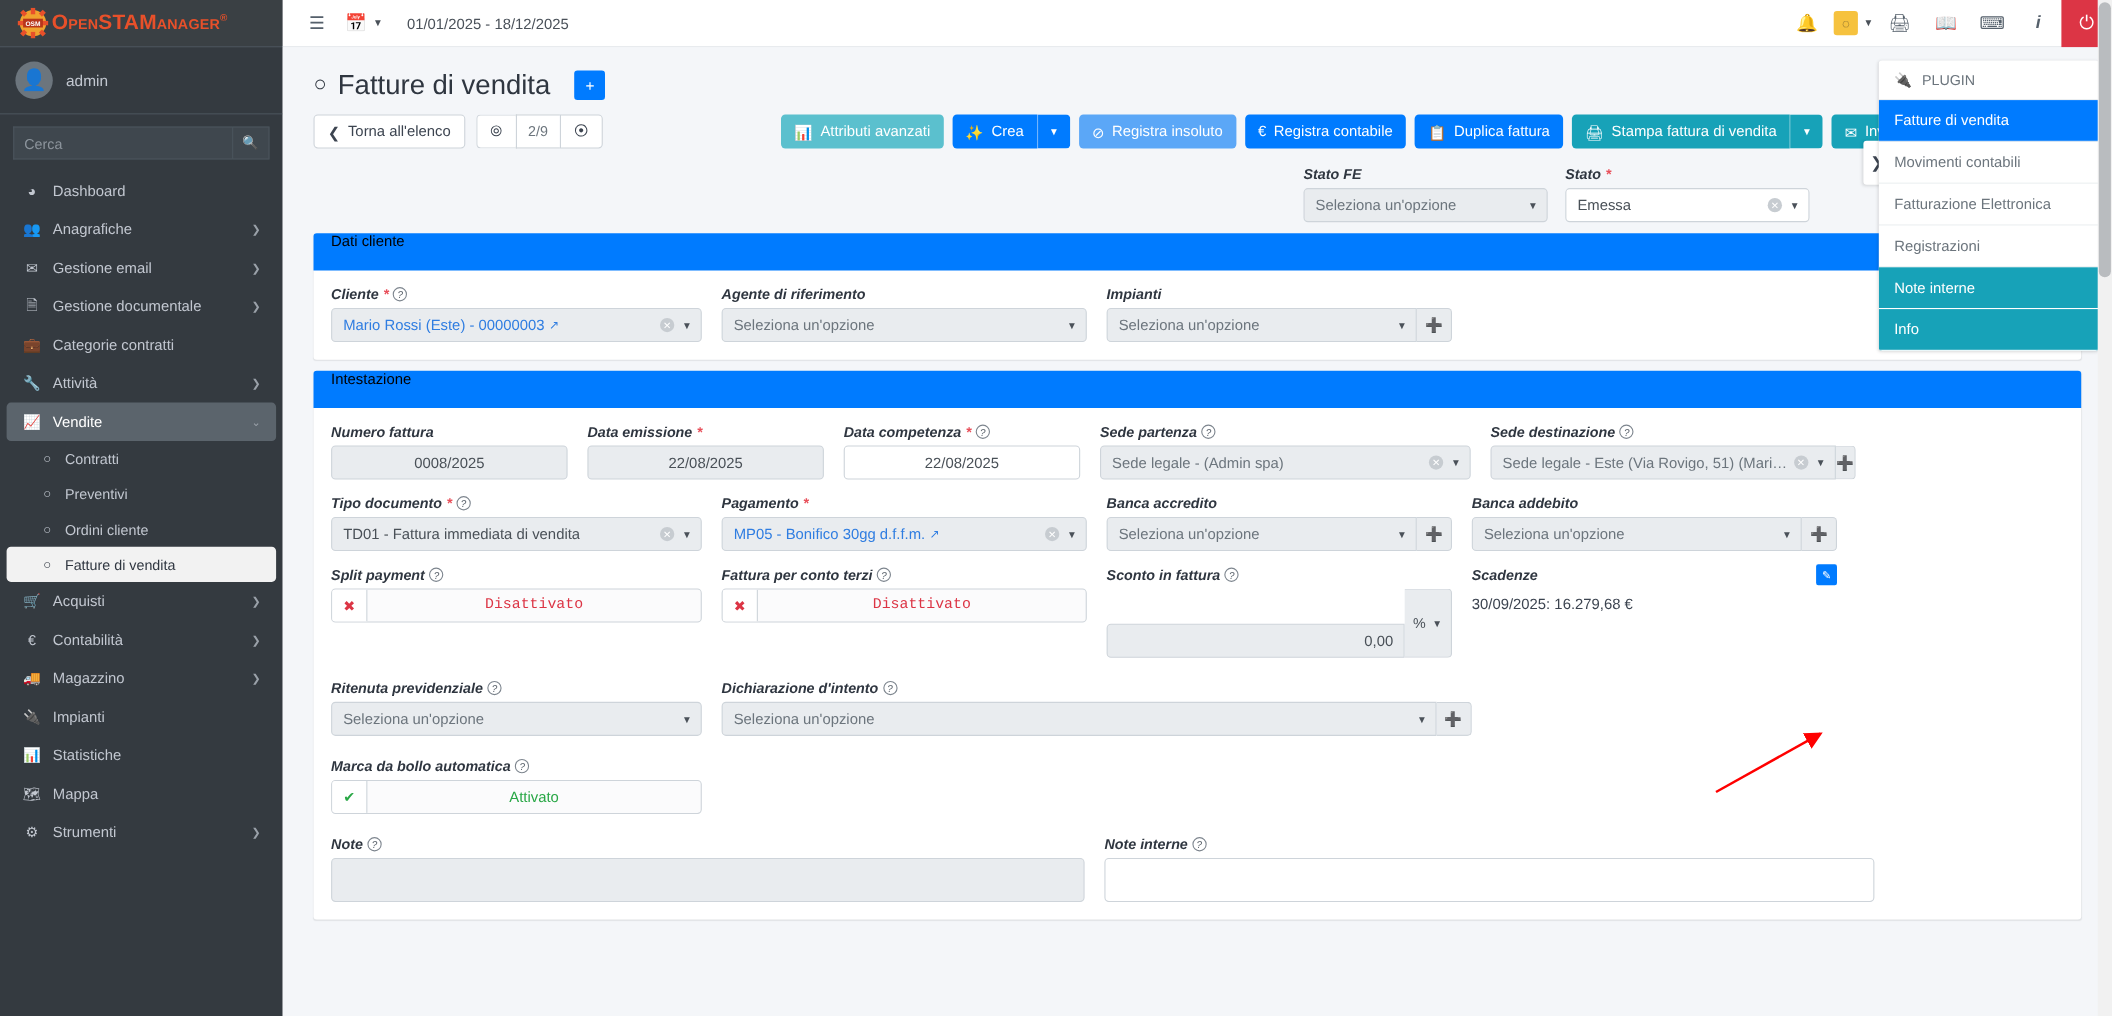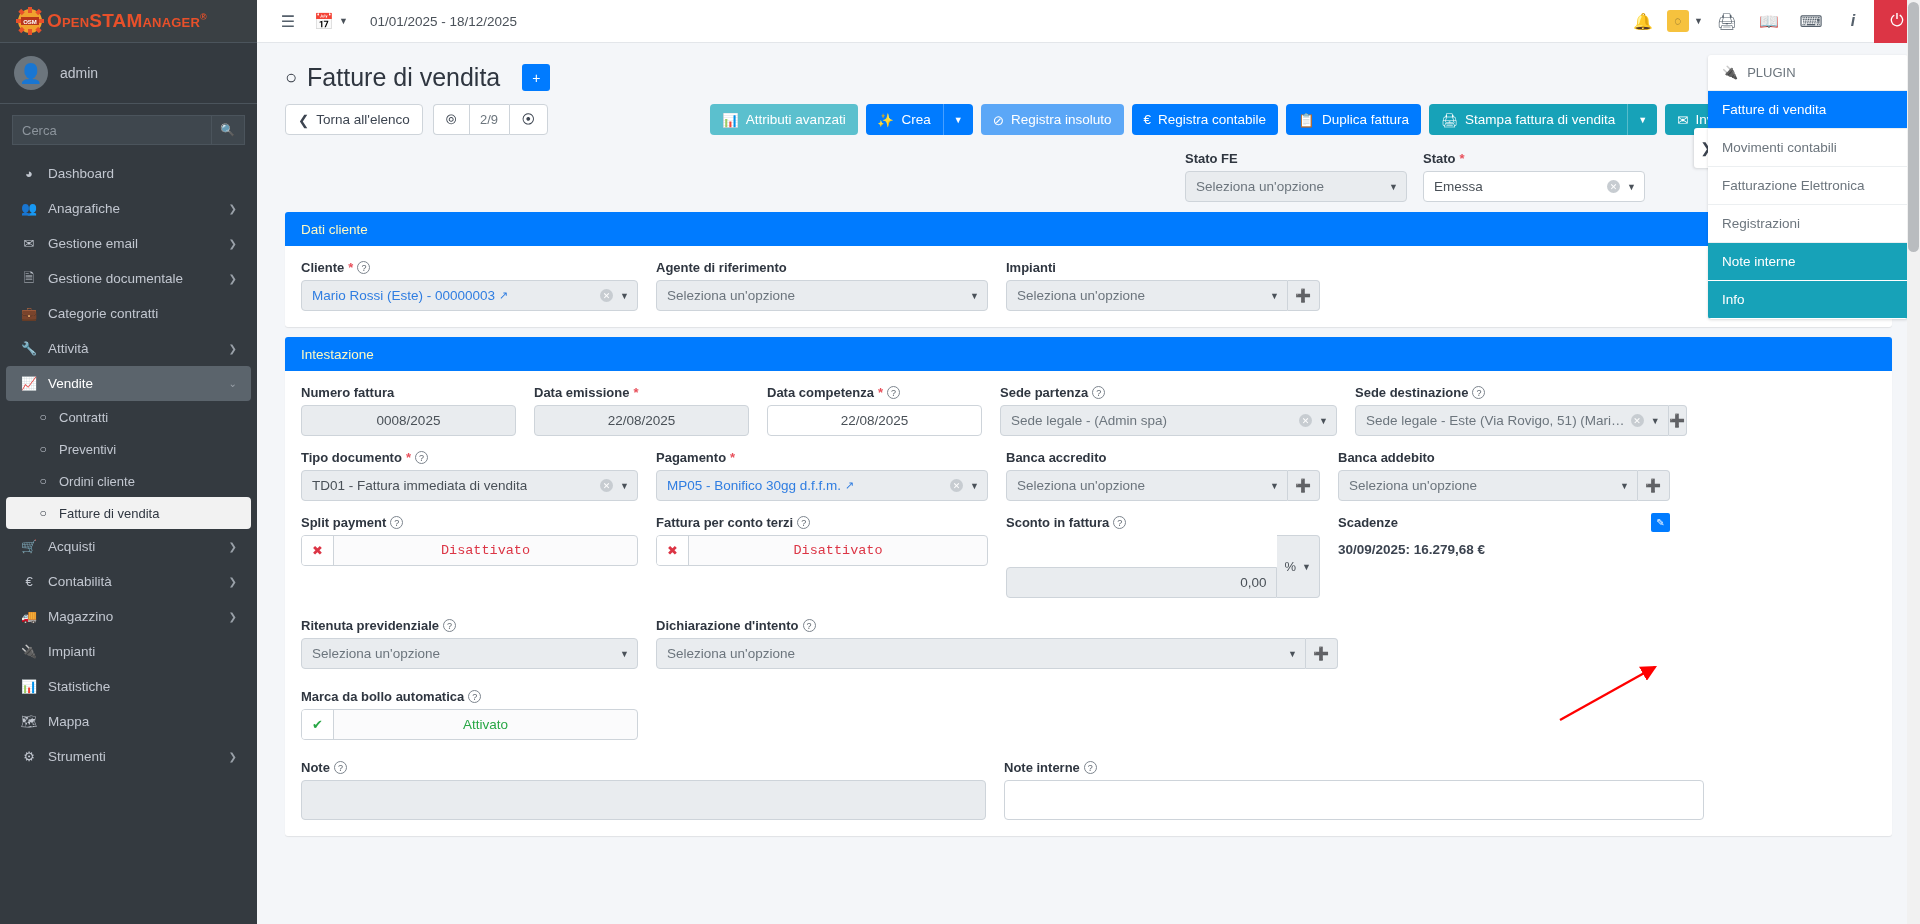--- a/index.html
+++ b/index.html
@@ -134,21 +134,21 @@
   .split .btn:first-child { border-radius:4px 0 0 4px; }
   .split .btn-caret {
     border-radius:0 4px 4px 0; padding:0 10px; border-left:1px solid rgba(255,255,255,.28);
   }
 
   .stato-row { display:flex; padding:4px 28px 0 28px; }
   .stato-spacer { flex:1; }
   .field { display:flex; flex-direction:column; }
   .fld-label {
     font-size:13px; font-weight:bold; color:#2f3640; margin-bottom:5px;
-    display:flex; align-items:center; gap:4px;
+    display:flex; align-items:center; gap:4px;font-style:italic;
   }
   .req { color:#e8505b; font-size:13px; }
   .qmark {
     display:inline-flex; align-items:center; justify-content:center;
     width:13px; height:13px; border:1px solid #7d858e; border-radius:50%;
     font-size:9px; color:#5c646d; font-weight:normal;
   }
   .sel {
     height:31px; background:#e9ecef; border:1px solid #ced4da; border-radius:4px;
     display:flex; align-items:center; padding:0 8px 0 10px;
@@ -162,22 +162,22 @@
   .clear-x {
     width:13px;height:13px;border-radius:50%;background:#c7ccd1;color:#fff;
     font-size:9px;display:flex;align-items:center;justify-content:center;
   }
   .caret-dn { font-size:9px; color:#4a5159; }
   .ext-link { color:#2f7de1; font-size:11px; margin-left:4px; }
 
   .panel { margin:10px 28px 0 28px; background:#fff; border-radius:3px;
            box-shadow:0 1px 1px rgba(0,0,0,.08); }
   .panel-head {
-    background:#007bff; color:#fef9c3; height:34px; border-radius:3px 3px 0 0;
-    display:flex; align-items:center; padding:0 16px; font-size:13.5px;
+    background:#007bff; color:#000000; height:34px; border-radius:3px 3px 0 0;
+    display:flex; align-items:flex-start; padding:0 16px; font-size:13.5px;
   }
   .panel-collapse { margin-left:auto; font-size:15px; cursor:pointer; }
   .panel-body { padding:14px 16px 16px 16px; }
 
   .grid { display:flex; gap:0; }
   .col { padding-right:18px; }
 
   .addon-wrap { display:flex; }
   .addon-wrap .sel { flex:1; border-radius:4px 0 0 4px; }
   .plus-addon {
@@ -205,21 +205,21 @@
   }
   .toggle-mark {
     width:32px; display:flex; align-items:center; justify-content:center;
     border-right:1px solid #ced4da; font-size:13px; background:#fff;
   }
   .toggle-mark.off { color:#dc3545; }
   .toggle-mark.on { color:#28a745; }
   .toggle-text { flex:1; display:flex; align-items:center; justify-content:center; font-size:13.5px; }
   .toggle-text.off { color:#dc3545;font-family:Liberation Mono, monospace; }
   .toggle-text.on { color:#28a745; }
-  .scad-val { font-size:13.5px; color:#3c4450; padding-top:7px;font-weight:bold; }
+  .scad-val { font-size:13.5px; color:#3c4450; padding-top:7px; }
   .edit-sq {
     width:19px;height:19px;background:#007bff;color:#fff;border-radius:2px;
     display:flex;align-items:center;justify-content:center;font-size:10px;cursor:pointer;
   }
   .textarea {
     height:40px; background:#e9ecef; border:1px solid #ced4da; border-radius:4px;
   }
   .textarea.white { background:#fff; }
 
   

